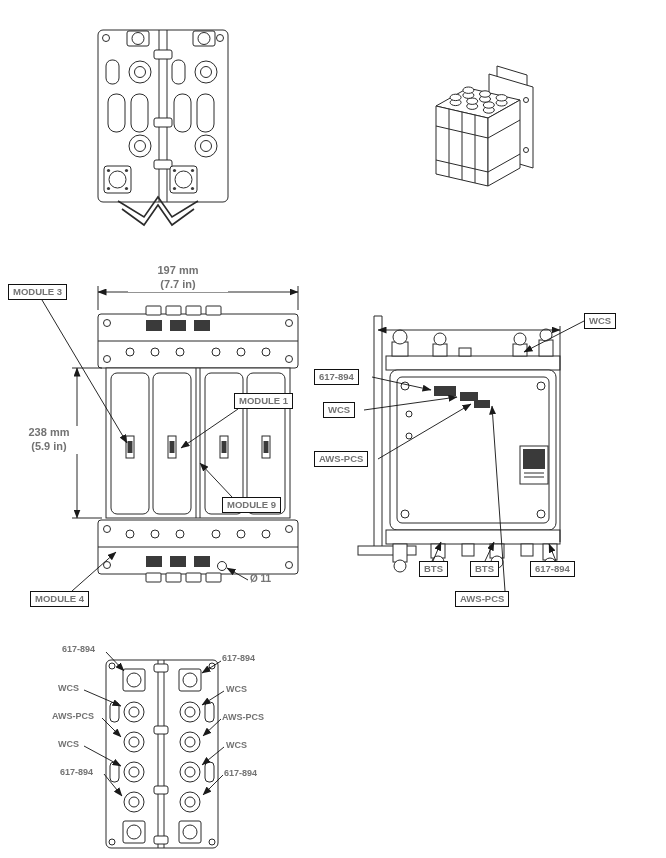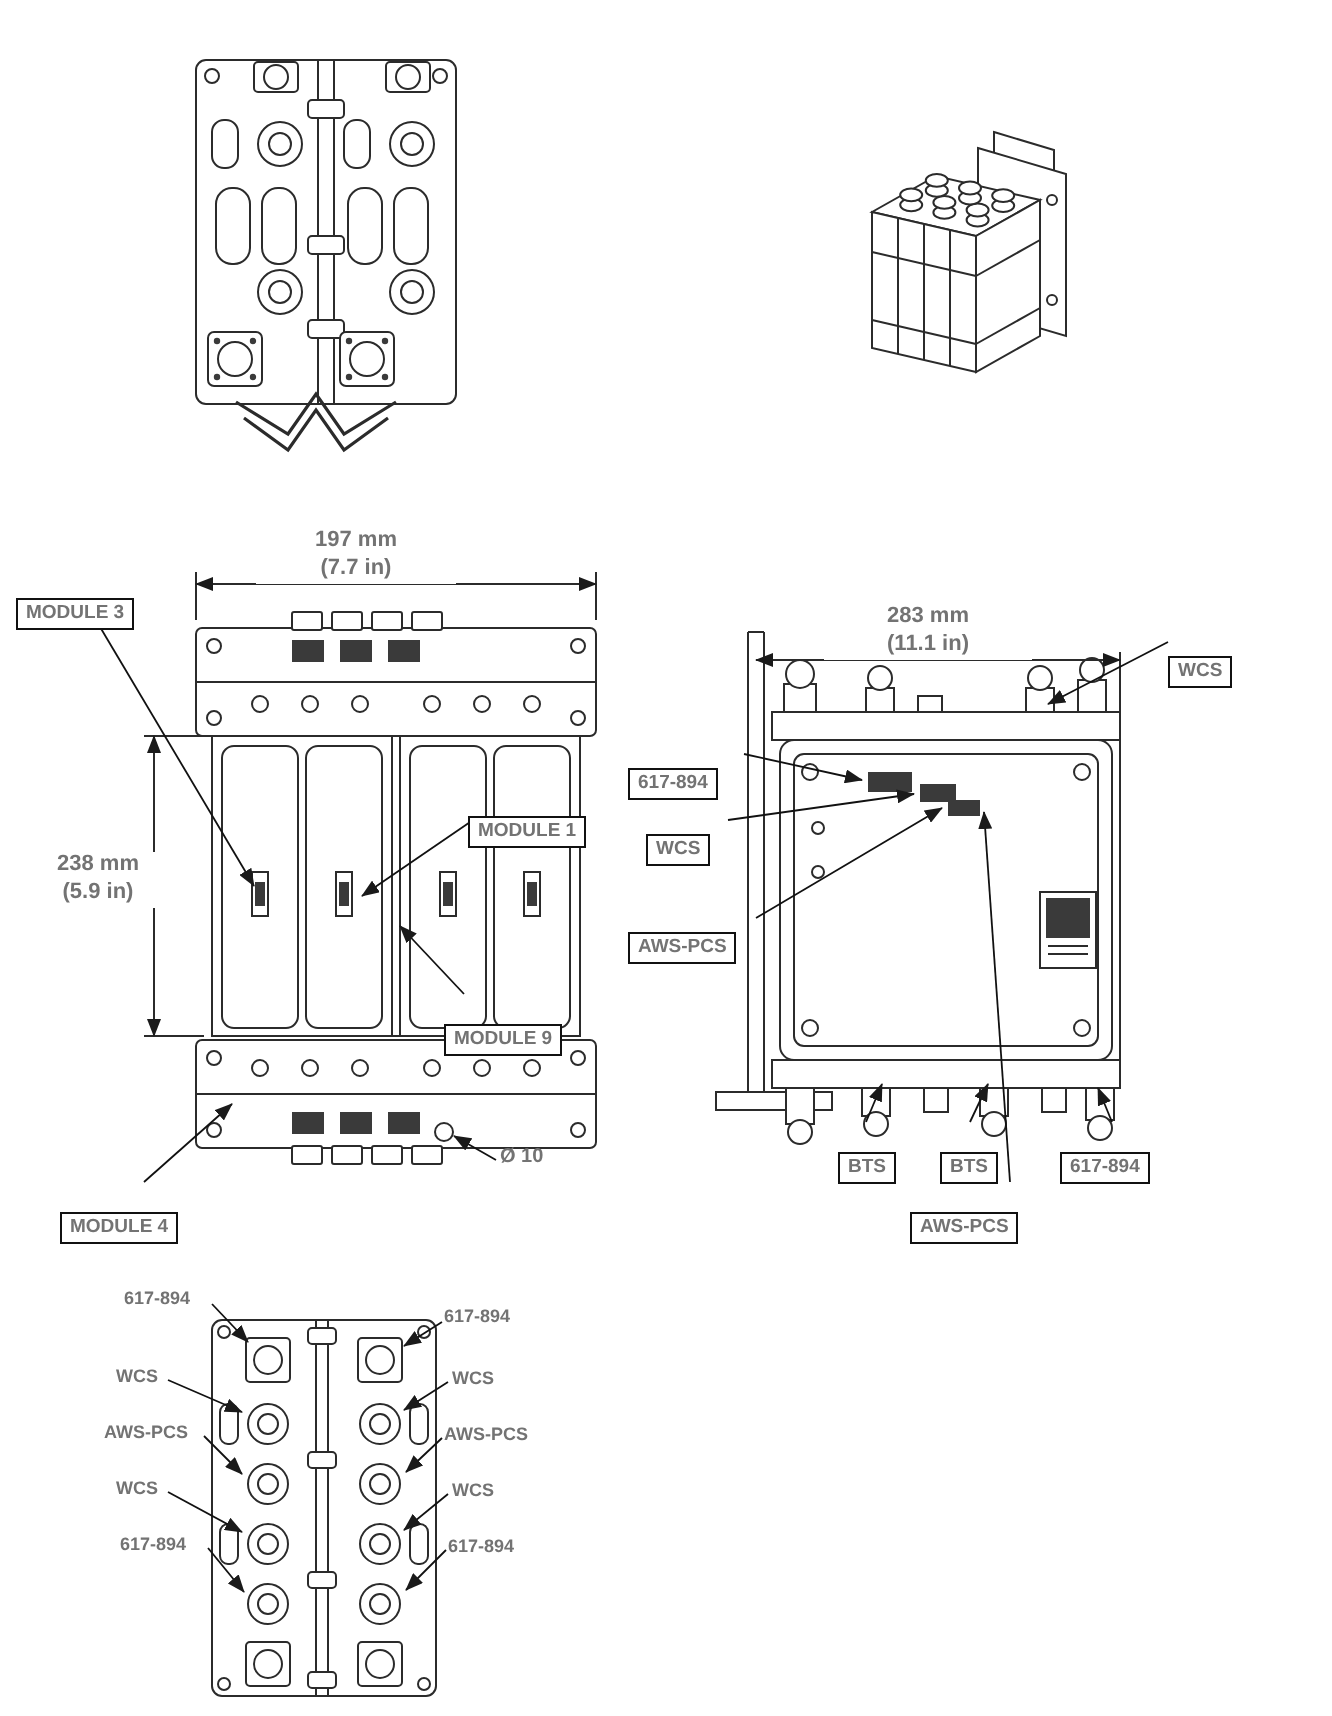--- a/index.html
+++ b/index.html
@@ -5,21 +5,21 @@
   html,body{margin:0;padding:0;background:#fff;}
   #page{position:relative;width:666px;height:858px;background:#fff;overflow:hidden;
         font-family:"Liberation Sans","DejaVu Sans",sans-serif;color:#737373;}
   #art{position:absolute;left:0;top:0;z-index:1;}
   .s{stroke:#2b2b2b;stroke-width:1;fill:none;}
   .f{stroke:#2b2b2b;stroke-width:1;fill:#fff;}
   .d{fill:#3a3a3a;stroke:none;}
   .ld{stroke:#111;stroke-width:0.9;fill:none;}
   .lbl{position:absolute;font-size:9px;font-weight:bold;line-height:1;white-space:nowrap;z-index:2;}
   .boxlbl{position:absolute;font-size:9.5px;font-weight:bold;line-height:1;white-space:nowrap;
-          border:1px solid #111;background:#fff;padding:2px 4px;z-index:3;margin-top:15px;}
+          border:1px solid #111;background:#fff;padding:2px 4px;z-index:3;}
   .dim{position:absolute;font-size:11px;font-weight:bold;text-align:center;line-height:1.25;
        background:#fff;z-index:2;}
 </style>
 </head>
 <body>
 
 <div id="page">
 
   <svg id="art" width="666" height="858" viewBox="0 0 666 858">
     <defs>
@@ -291,30 +291,26 @@
   </svg>
 
   <div class="dim" style="left:128px;top:264px;width:100px;">
     <span>197 mm</span><br>
     <span>(7.7 in)</span>
   </div>
   <div class="dim" style="left:20px;top:426px;width:58px;text-align:center;">
     <span>238 mm</span><br>
     <span>(5.9 in)</span>
   </div>
-  <div class="dim" style="left:412px;top:302px;width:104px;">
-    <span>283 mm</span><br>
-    <span>(11.1 in)</span>
-  </div>
 
   <div class="boxlbl" style="left:8px;top:284px;">MODULE 3</div>
   <div class="boxlbl" style="left:234px;top:393px;">MODULE 1</div>
   <div class="boxlbl" style="left:222px;top:497px;">MODULE 9</div>
   <div class="boxlbl" style="left:30px;top:591px;">MODULE 4</div>
-  <div class="lbl" style="left:250px;top:574px;font-size:10px;">Ø 10</div>
+  <div class="lbl" style="left:250px;top:574px;font-size:10px;">Ø 11</div>
 
   <div class="boxlbl" style="left:584px;top:313px;">WCS</div>
   <div class="boxlbl" style="left:314px;top:369px;">617-894</div>
   <div class="boxlbl" style="left:323px;top:402px;">WCS</div>
   <div class="boxlbl" style="left:314px;top:451px;">AWS-PCS</div>
   <div class="boxlbl" style="left:419px;top:561px;">BTS</div>
   <div class="boxlbl" style="left:470px;top:561px;">BTS</div>
   <div class="boxlbl" style="left:530px;top:561px;">617-894</div>
   <div class="boxlbl" style="left:455px;top:591px;">AWS-PCS</div>
 

